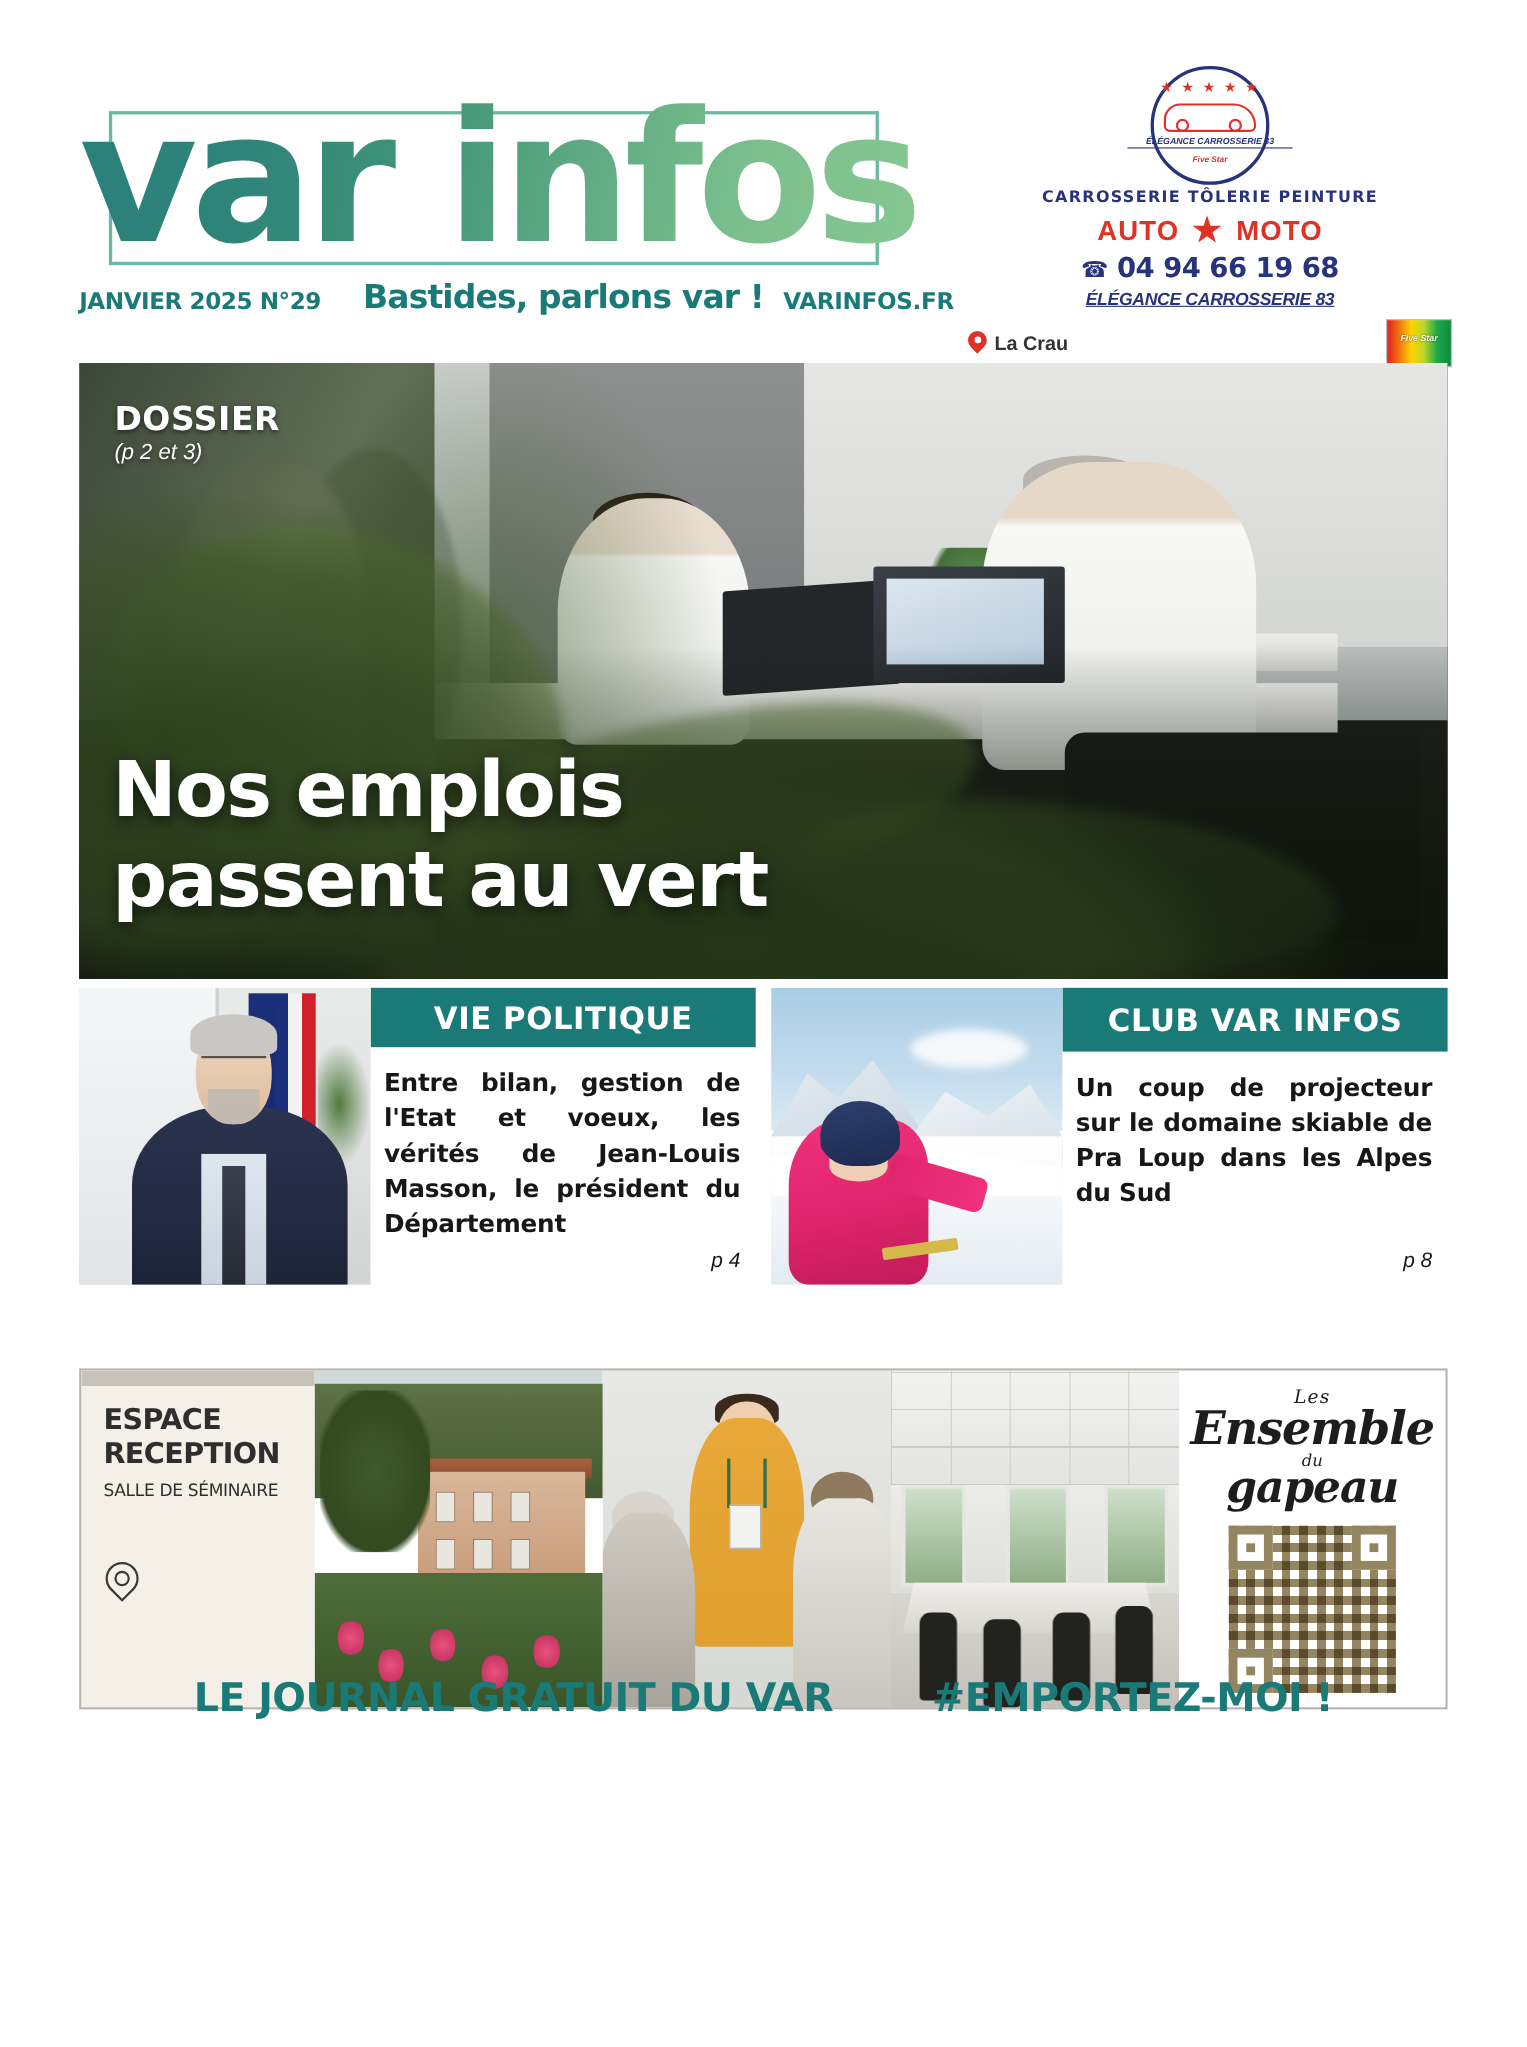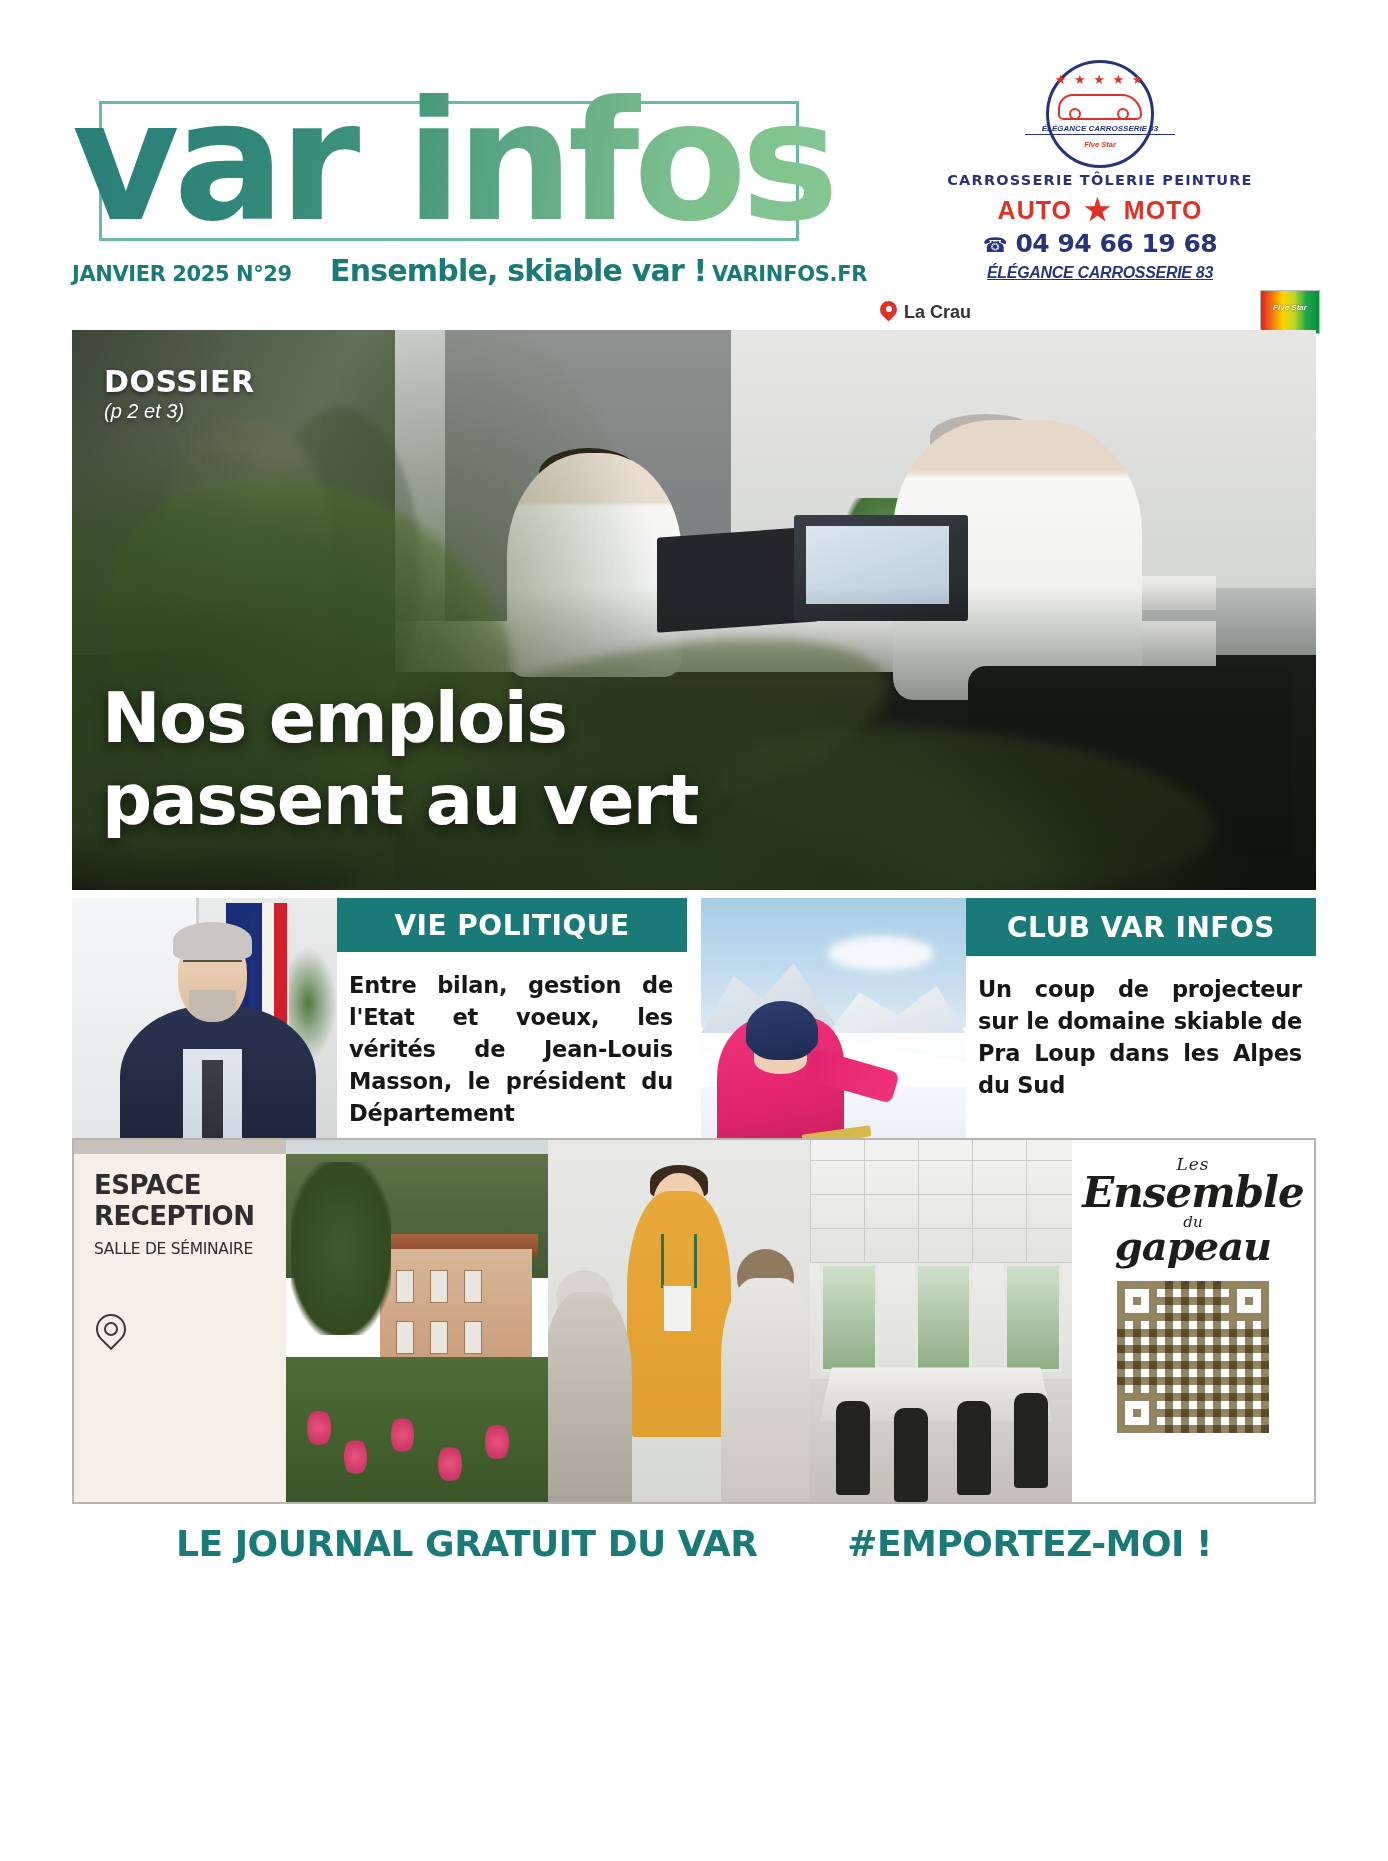--- a/index.html
+++ b/index.html
@@ -249,21 +249,21 @@
     background:linear-gradient(90deg,#e2eef6,#b9cfe0); border-radius:8px; border:2px solid #2b3a5e; }
   .ski-face { position:absolute; left:20%; top:55%; width:20%; height:10%;
     background:#f0cfb6; border-radius:0 0 50% 50%; }
   .ski-arm { position:absolute; left:40%; top:60%; width:34%; height:12%;
     background:linear-gradient(90deg,#e0246c,#f0327d); transform:rotate(16deg); border-radius:8px; }
   .ski-pole { position:absolute; left:38%; top:86%; width:26%; height:4%;
     background:#d6b84a; transform:rotate(-8deg); border-radius:2px; }
 
   
   .bottom-ad {
-    position:absolute; left:72px; top:1138px; width:1244px; height:366px;
+    position:absolute; left:72px; top:1244px; width:1244px; height:310px;
     border:2px solid #b9b4ae; display:flex; background:#fff; overflow:hidden;
   }
   .ba-left { width:212px; background:#f4efe7; position:relative; padding:24px 14px 0 20px; flex:0 0 212px; }
   .ba-left::before {
     content:""; position:absolute; left:0; top:0; width:100%; height:14px; background:#c8c2bb;
   }
   .ba-title {
     font-family:"DejaVu Sans", sans-serif; font-size:26px; font-weight:bold;
     color:#2e2e2e; line-height:1.2; letter-spacing:-0.5px; margin-top:6px;
   }
@@ -381,21 +381,21 @@
 
     <div class="logo-wrap">
       <div class="logo-frame"></div>
       <div class="logo-text">var infos</div>
     </div>
 
     <div class="issue-line">
       <span class="issue-date">JANVIER 2025 N°29</span>
     </div>
 
-    <div class="tagline">Ensemble, skiable var !</div>
+    <div class="tagline">Bastides, parlons var !</div>
 
     <div class="website">VARINFOS.FR</div>
 
     <div class="header-ad">
 
       <div class="ad-badge">
         <div class="badge-circle"></div>
         <div class="badge-stars">★ ★ ★ ★ ★</div>
         <div class="badge-car"></div>
         <div class="badge-wheel l"></div>

